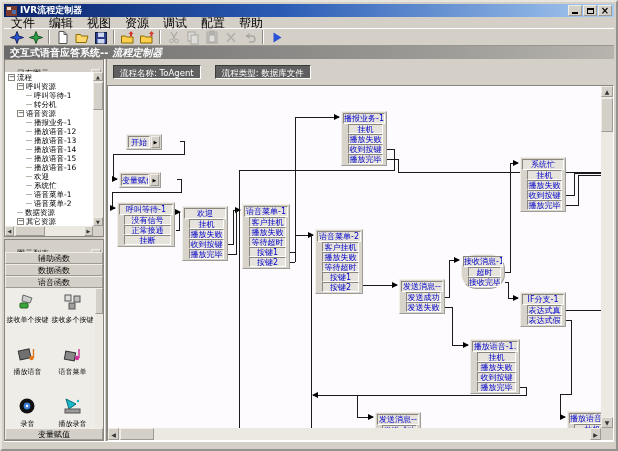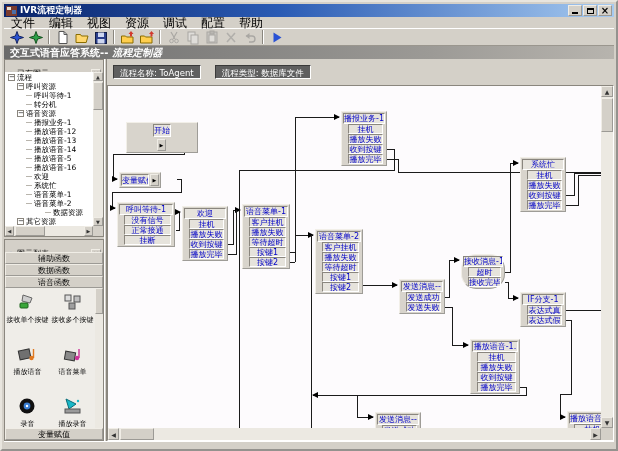--- a/index.html
+++ b/index.html
@@ -274,21 +274,21 @@
           <div class="trow" style="padding-left: 20px;">
             <span class="tdash"></span>
             <span>播放语音-13</span>
           </div>
           <div class="trow" style="padding-left: 20px;">
             <span class="tdash"></span>
             <span>播放语音-14</span>
           </div>
           <div class="trow" style="padding-left: 20px;">
             <span class="tdash"></span>
-            <span>播放语音-5</span>
+            <span>播放语音-15</span>
           </div>
           <div class="trow" style="padding-left: 20px;">
             <span class="tdash"></span>
             <span>播放语音-16</span>
           </div>
           <div class="trow" style="padding-left: 20px;">
             <span class="tdash"></span>
             <span>欢迎</span>
           </div>
           <div class="trow" style="padding-left: 20px;">
@@ -296,21 +296,21 @@
             <span>系统忙</span>
           </div>
           <div class="trow" style="padding-left: 20px;">
             <span class="tdash"></span>
             <span>语音菜单-1</span>
           </div>
           <div class="trow" style="padding-left: 20px;">
             <span class="tdash"></span>
             <span>语音菜单-2</span>
           </div>
-          <div class="trow" style="padding-left: 11px; margin-left: 28px;">
+          <div class="trow" style="padding-left: 11px;">
             <span class="tdash"></span>
             <span>数据资源</span>
           </div>
           <div class="trow" style="padding-left: 11px;">
             <span class="tbox">−</span>
             <span>其它资源</span>
           </div>
         </div>
       <div class="sb tree-vs">
         <div class="sarrow up">▲</div>
@@ -425,21 +425,21 @@
             <polyline points="397,186 402,186 402,77 410,77" fill="none" stroke="#1b1b1b" stroke-width="1" shape-rendering="crispEdges" marker-end="url(#arr)"></polyline>
             <polyline points="397,196 400,196 400,212 410,212" fill="none" stroke="#1b1b1b" stroke-width="1" shape-rendering="crispEdges" marker-end="url(#arr)"></polyline>
             <polyline points="458,109 466,109 466,87 497,87" fill="none" stroke="#1b1b1b" stroke-width="1" shape-rendering="crispEdges"></polyline>
             <polyline points="458,119 470,119 470,89 497,89" fill="none" stroke="#1b1b1b" stroke-width="1" shape-rendering="crispEdges"></polyline>
             <polyline points="458,224 497,224" fill="none" stroke="#1b1b1b" stroke-width="1" shape-rendering="crispEdges"></polyline>
             <polyline points="458,234 463,234 463,308 452,308 452,331 457,331" fill="none" stroke="#1b1b1b" stroke-width="1" shape-rendering="crispEdges" marker-end="url(#arr)"></polyline>
             <polyline points="412,301 418,301 418,309 205,309" fill="none" stroke="#1b1b1b" stroke-width="1" shape-rendering="crispEdges" marker-end="url(#arr)"></polyline>
             <polyline points="249,309 249,331 265,331" fill="none" stroke="#1b1b1b" stroke-width="1" shape-rendering="crispEdges" marker-end="url(#arr)"></polyline>
             <polyline points="203,149 203,346" fill="none" stroke="#1b1b1b" stroke-width="1" shape-rendering="crispEdges"></polyline>
           </svg>
-          <div class="fnode simple" style="left: 18px; top: 36px; width: 72px; flex-direction: column;">
+          <div class="fnode simple" style="left: 18px; top: 48px; width: 36px;">
             <span class="slabel">开始</span>
             <span class="nbtn">▶</span>
           </div>
           <div class="fnode simple" style="left: 11px; top: 86px; width: 42px;">
             <span class="slabel">变量赋值</span>
             <span class="nbtn">▶</span>
           </div>
           <div class="fnode" style="left: 9px; top: 116px; width: 58px;">
             <div class="ntitle">呼叫等待-1</div>
             <div class="nrow">没有信号</div>

